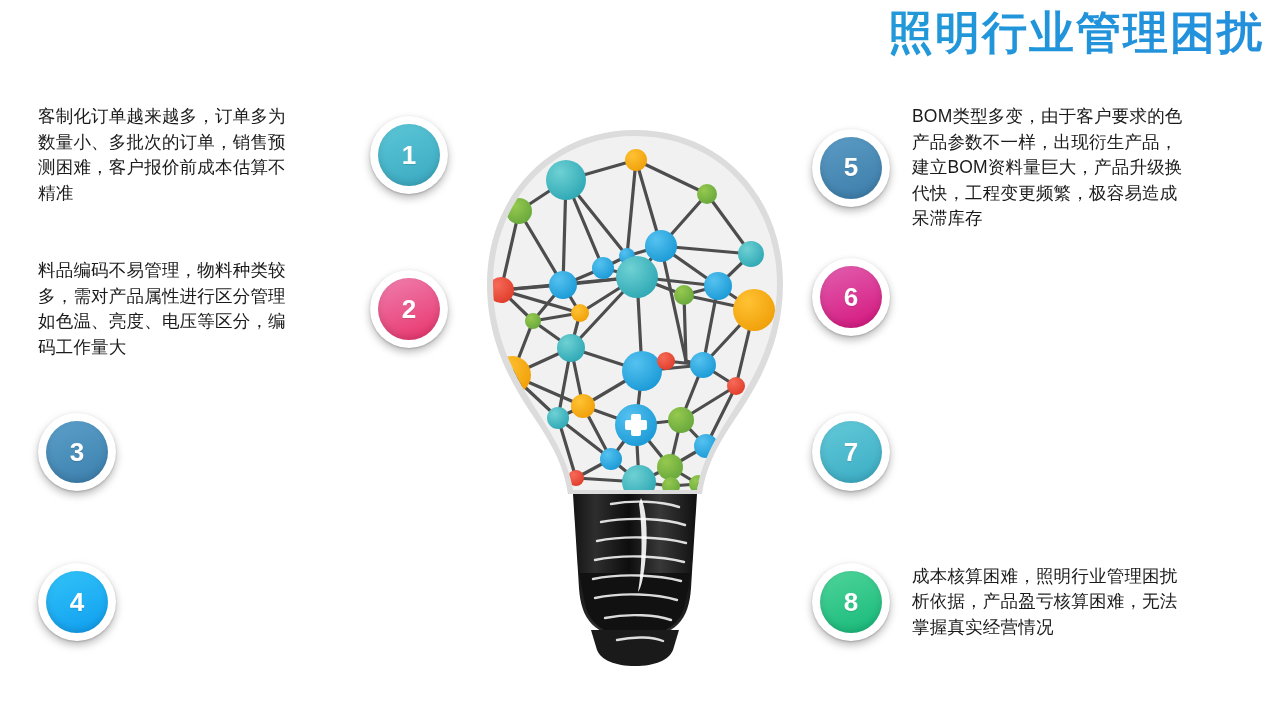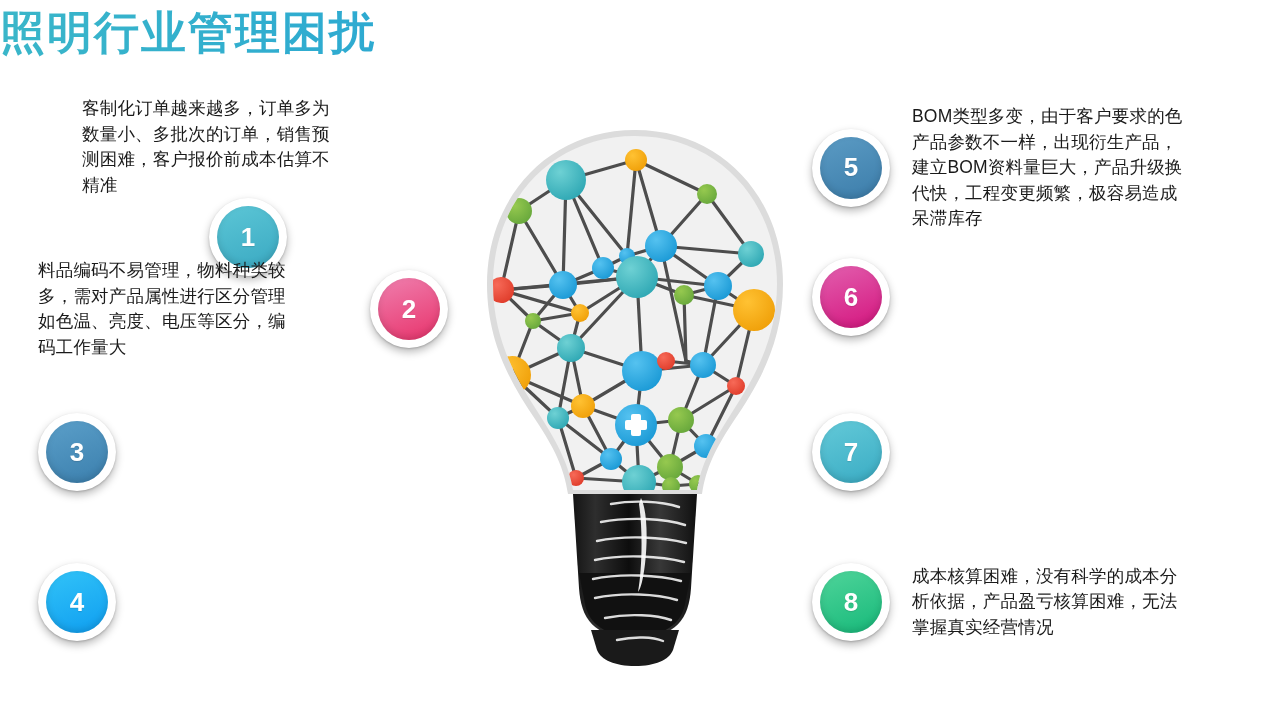--- a/index.html
+++ b/index.html
@@ -6,41 +6,41 @@
   html,body{ background:#ffffff; }
   body{
     width:1264px; height:711px; position:relative; overflow:hidden;
     font-family:"Liberation Sans","DejaVu Sans",sans-serif;
     color:#231f20;
   }
 
   
   #slide-title{
     position:absolute; top:4px; left:0; width:100%;
-    text-align:left;
+    text-align:right;
     font-size:45px; font-weight:bold; letter-spacing:2px;
     line-height:58px;
     background:linear-gradient(90deg,#3ab6c9 0%,#2facd0 25%,#269fd6 55%,#2095da 80%,#2490dc 100%);
     -webkit-background-clip:text; background-clip:text;
     -webkit-text-fill-color:transparent; color:transparent;
     text-shadow:0 0 0 rgba(0,0,0,0);
   }
 
   
   .row{ position:absolute; display:flex; align-items:center; }
 
   .col-left{ left:38px;  width:420px; }
   .col-right{ left:812px; width:452px; }
 
   .row-1{ top:108px; }
   .row-2{ top:258px; }
   .row-3{ top:413px; }
   .row-4{ top:563px; }
 
-  .col-left.row-1{ top:96px;flex-direction:column; }
+  .col-left.row-1{ top:104px; }
   .col-right.row-1{ top:104px; }
 
   
   .txt{
     font-size:17.5px;
     line-height:25.5px;
     color:#1a1a1a;
     white-space:pre-line;
     letter-spacing:0.2px;
   }
@@ -349,16 +349,16 @@
     <span class="badge-ring"></span>
     <span class="badge bg-teal2">7</span>
   </div>
 </div>
 
 <div class="row col-right row-4">
   <div class="badge-wrap">
     <span class="badge-ring"></span>
     <span class="badge bg-green">8</span>
   </div>
-  <p class="txt">成本核算困难，没有科学的成本分
+  <p class="txt">成本核算困难，照明行业管理困扰
 析依据，产品盈亏核算困难，无法
 掌握真实经营情况</p>
 </div>
 
 </body></html>

